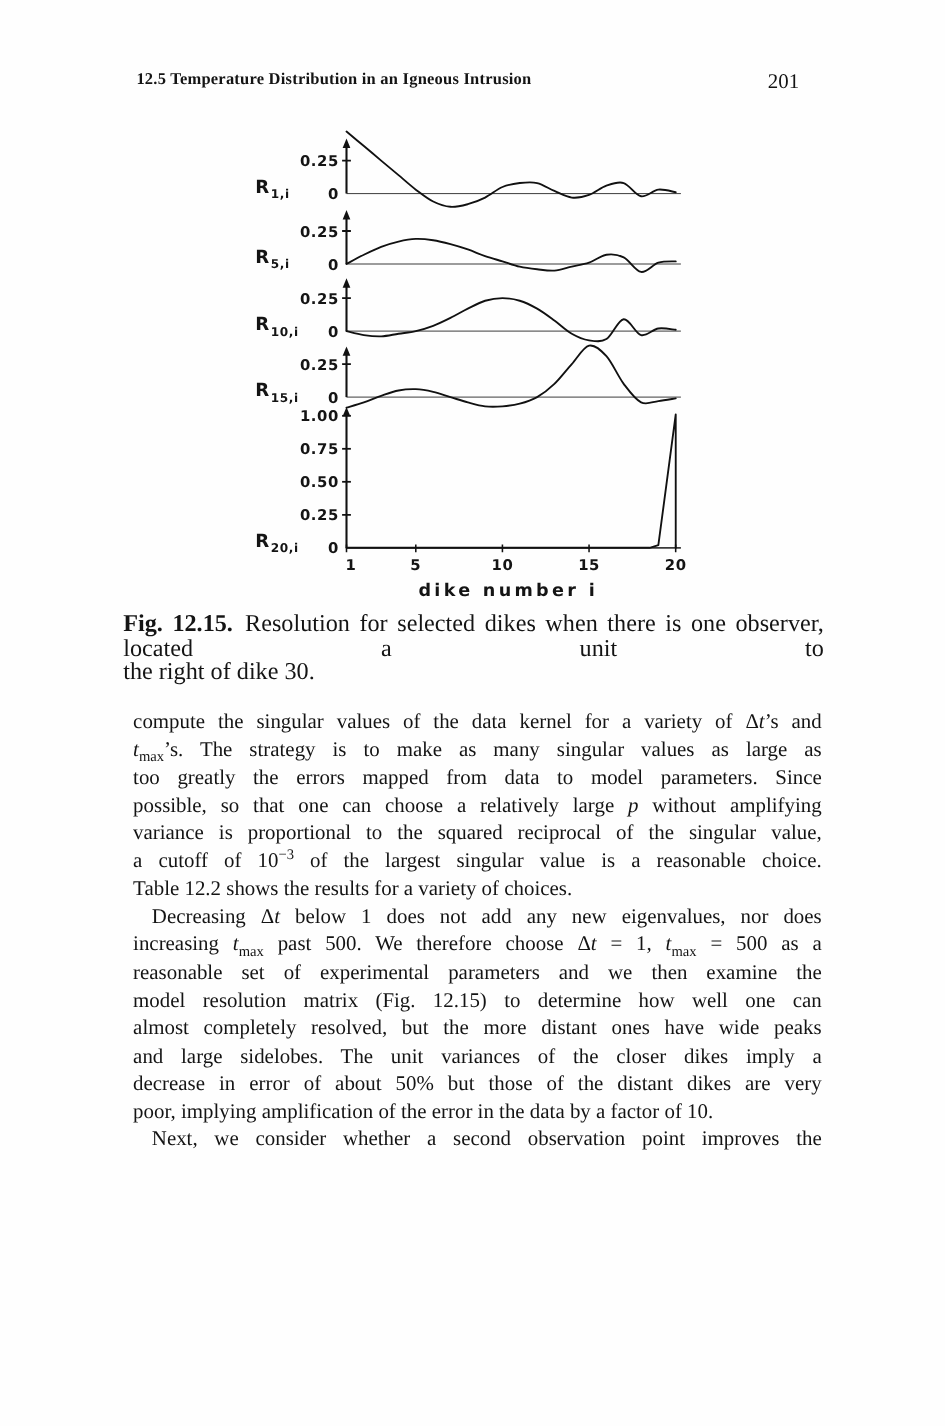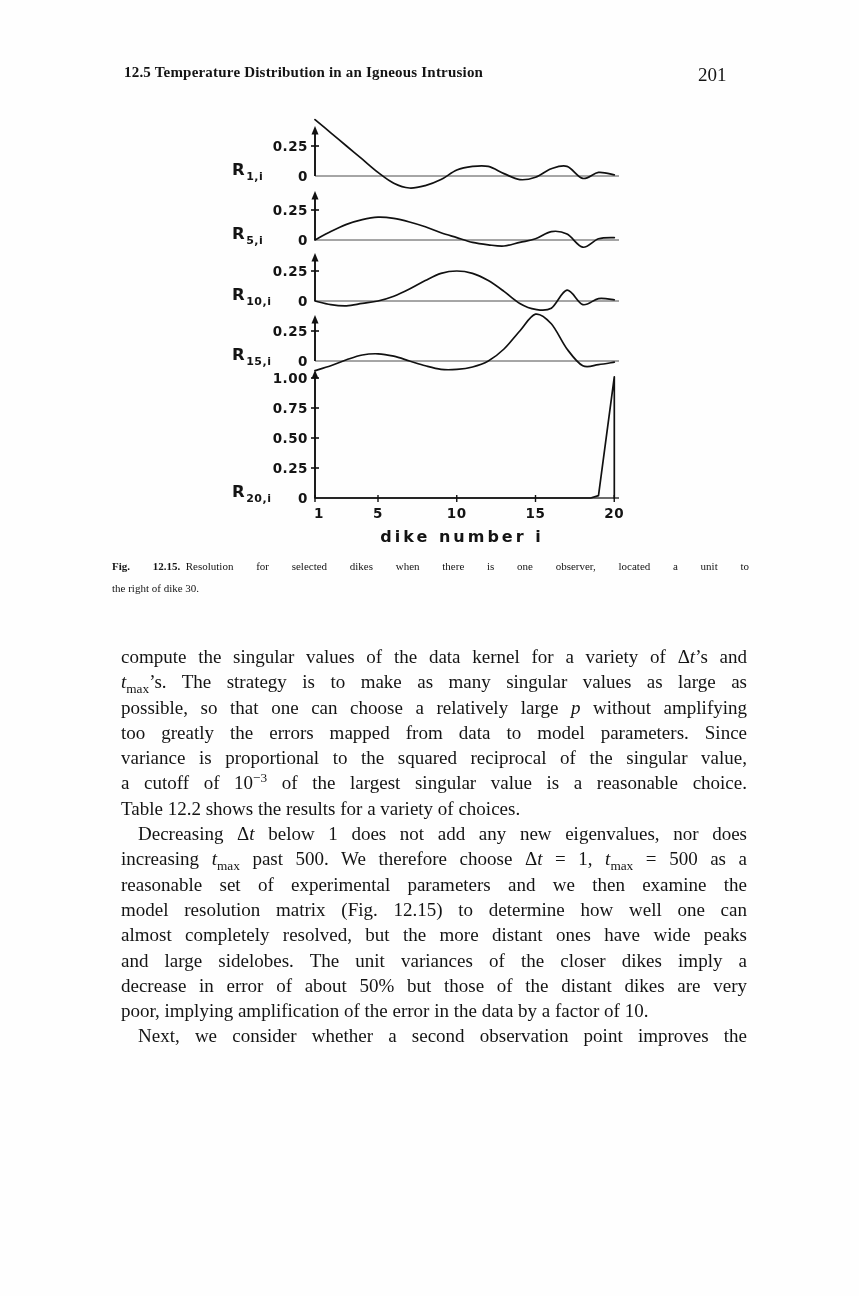--- a/index.html
+++ b/index.html
@@ -13,21 +13,21 @@
   
   #running-head{left:124px;top:64px;width:560px;font-size:15px;letter-spacing:.2px;font-weight:bold;}
   #page-number{left:698px;top:64px;width:40px;text-align:left;font-size:19px;}
   
   #figure{left:225px;top:103px;width:420px;height:450px;}
   #figure svg{display:block;}
   .tick{font:bold 13.5px "DejaVu Sans",sans-serif;fill:#141414;letter-spacing:.5px;}
   .rlab{font:bold 16.5px "DejaVu Sans",sans-serif;fill:#141414;letter-spacing:.5px;}
   .xlabel{font:600 16px "DejaVu Sans",sans-serif;fill:#141414;letter-spacing:3px;}
   
-  #caption{left:112px;top:556px;width:637px;font-size:11px;line-height:21.5px;}
+  #caption{left:112px;top:556px;width:637px;font-size:22px;line-height:21.5px;}
   #caption .cap-line1{text-align:justify;text-align-last:justify;}
   
   #body-text{left:121px;top:644px;width:626px;font-size:19px;}
   .line{height:25.3px;line-height:25.3px;text-align:justify;text-align-last:justify;white-space:normal;}
   .line.last{text-align:left;text-align-last:left;}
   .line.indent{padding-left:17px;}
   .line sub,.line sup{font-size:70%;line-height:0;}
   .line i{font-style:italic;}
   b{font-weight:bold;}
 </style>
@@ -110,22 +110,22 @@
 </div>
 
 <div class="abs" id="caption">
   <div class="cap-line1"><b>Fig. 12.15.</b> Resolution for selected dikes when there is one observer, located a unit to</div>
   <div class="cap-line2">the right of dike 30.</div>
 </div>
 
 <div class="abs" id="body-text">
   <div class="line">compute the singular values of the data kernel for a variety of Δ<i>t</i>’s and</div>
   <div class="line"><i>t</i><sub>max</sub>’s. The strategy is to make as many singular values as large as</div>
+  <div class="line">too greatly the errors mapped from data to model parameters. Since</div>
   <div class="line">possible, so that one can choose a relatively large <i>p</i> without amplifying</div>
-  <div class="line">too greatly the errors mapped from data to model parameters. Since</div>
   <div class="line">variance is proportional to the squared reciprocal of the singular value,</div>
   <div class="line">a cutoff of 10<sup>−3</sup> of the largest singular value is a reasonable choice.</div>
   <div class="line last">Table 12.2 shows the results for a variety of choices.</div>
   <div class="line indent">Decreasing Δ<i>t</i> below 1 does not add any new eigenvalues, nor does</div>
   <div class="line">increasing <i>t</i><sub>max</sub> past 500. We therefore choose Δ<i>t</i> = 1, <i>t</i><sub>max</sub> = 500 as a</div>
   <div class="line">reasonable set of experimental parameters and we then examine the</div>
   <div class="line">model resolution matrix (Fig. 12.15) to determine how well one can</div>
   <div class="line">almost completely resolved, but the more distant ones have wide peaks</div>
   <div class="line">and large sidelobes. The unit variances of the closer dikes imply a</div>
   <div class="line">decrease in error of about 50% but those of the distant dikes are very</div>

